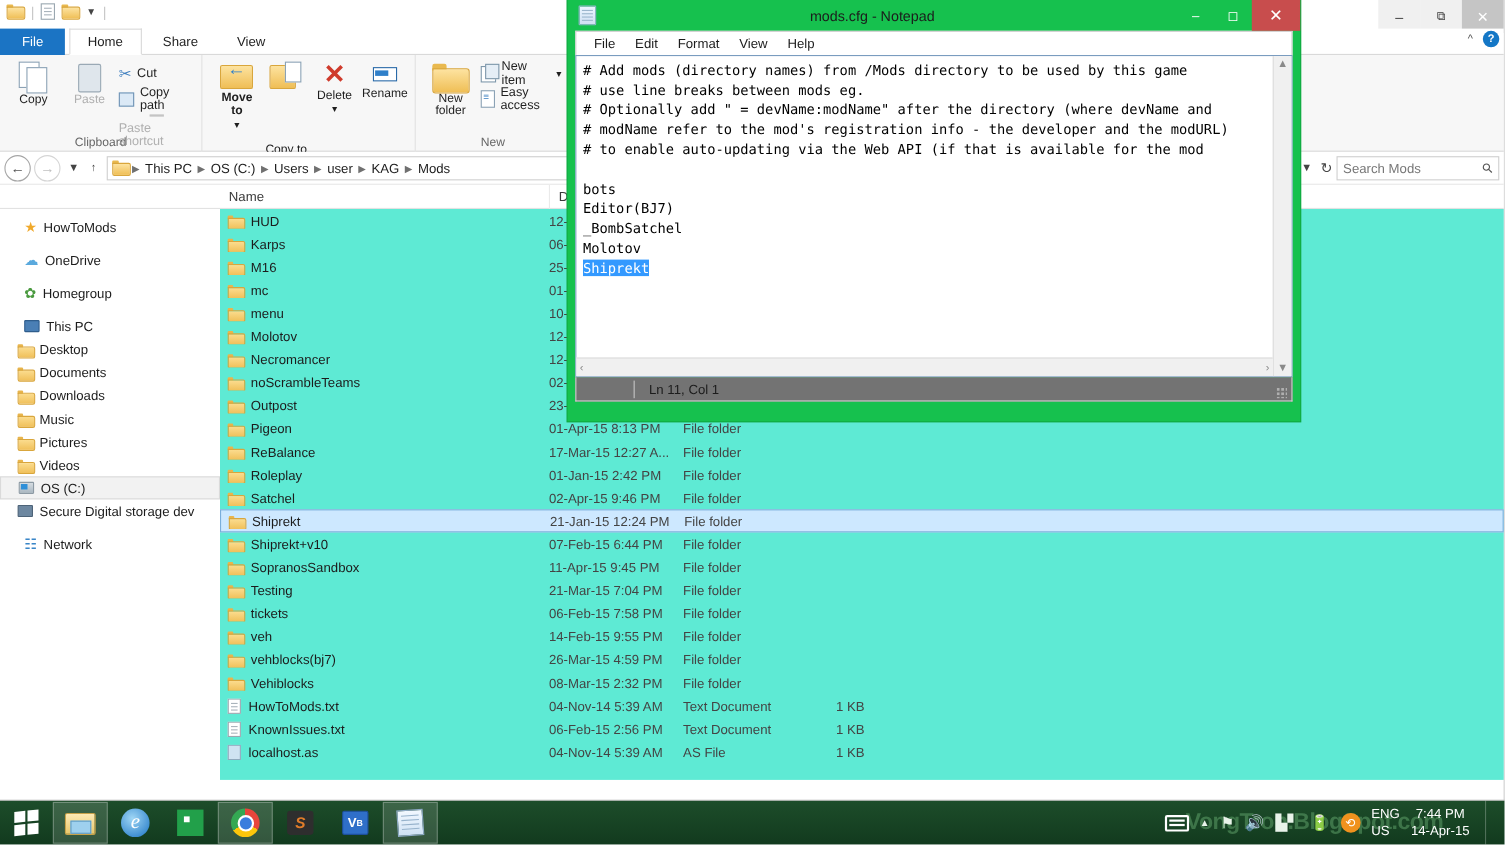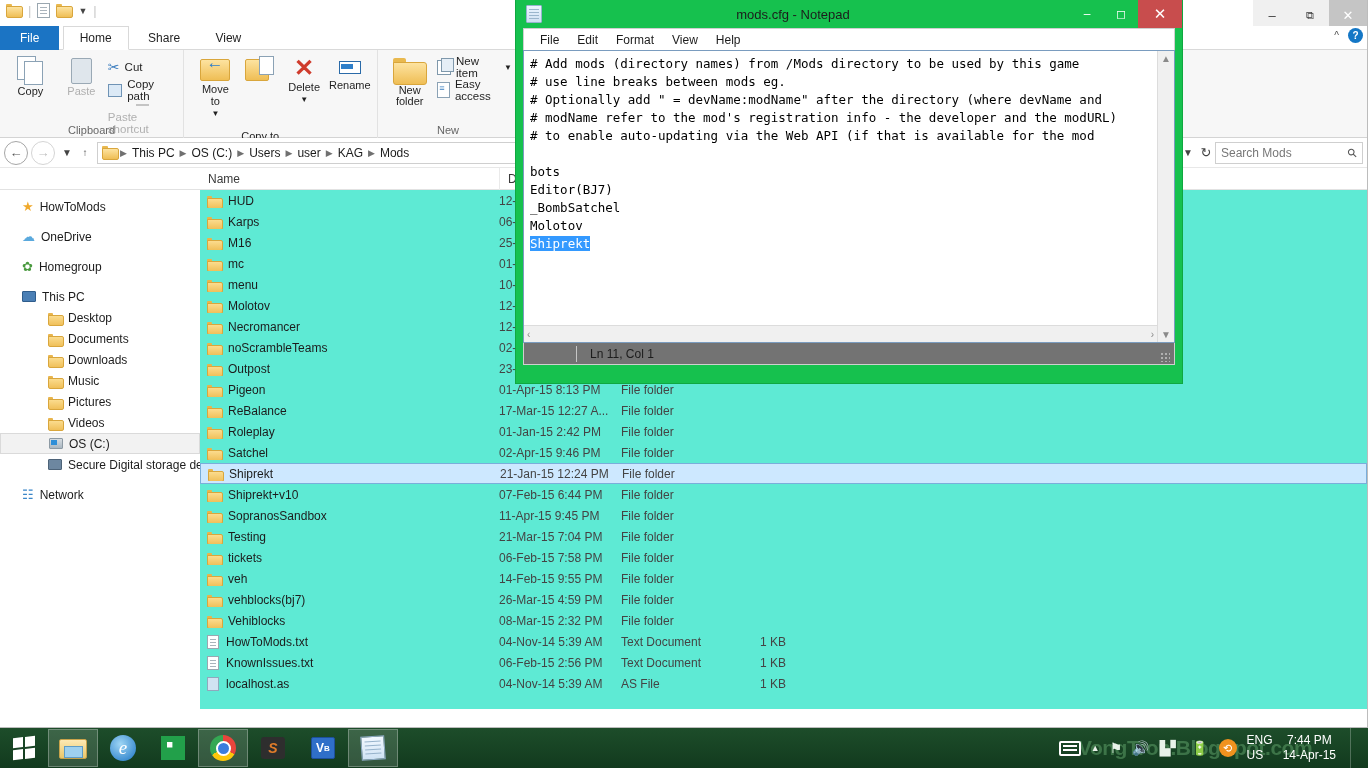--- a/index.html
+++ b/index.html
@@ -51,21 +51,21 @@
   .searchbox { width:148px; height:22px; border:1px solid #cfcfcf; display:flex; align-items:center; padding:0 5px; font-size:12px; color:#777; justify-content:space-between; }
 
   
   .colhdr { display:flex; height:22px; align-items:center; background:#fff; border-bottom:1px solid #e2e2e2; font-size:12px; color:#3a3a3a; padding-left:200px; }
   .ch { padding-left:8px; border-left:1px solid #eaeaea; height:22px; line-height:22px; overflow:hidden; white-space:nowrap; }
 
   
   .content { position:relative; display:flex; height:519px; }
   .navpane { width:200px; background:#fff; padding-top:6px; font-size:12px; color:#1c1c1c; position:relative; }
   .npitem { height:21px; display:flex; align-items:center; gap:6px; padding-left:22px; white-space:nowrap; }
-  .npitem.child { padding-left:48px; }
+  .npitem.child { padding-left:16px; }
   .npitem.sel { background:#f2f2f2; border:1px solid #dadada; height:21px; }
   .npgap { height:9px; }
 
   .filelist { flex:1; position:relative; background:#5eead4; font-size:12px; }
   .frow { display:flex; align-items:center; height:21px; color:#1c1c1c; }
   .frow.sel { background:#cde8ff; border:1px solid #7aaedb; }
   .fname { width:299px; display:flex; align-items:center; gap:7px; padding-left:7px; white-space:nowrap; overflow:hidden; }
   .fdate { width:122px; color:#444; white-space:nowrap; }
   .ftype { width:105px; color:#444; white-space:nowrap; }
   .fsize { width:60px; color:#444; text-align:right; white-space:nowrap; }
@@ -234,21 +234,21 @@
               <span style="width:13px;height:14px;background:#f0f0f0;border:1px solid #c4c4c4;display:inline-block;"></span>
               <span>Paste shortcut</span>
             </div>
           </div>
         </div>
         <div class="rgroup-label">Clipboard</div>
       </div>
 
       <div class="rgroup" style="width:194px;">
         <div class="rgroup-body" style="gap:6px;padding-left:6px;">
-          <div class="bigbtn" style="width:44px;">
+          <div class="bigbtn" style="width:44px;font-weight:bold;">
             <span class="moveto-ico"></span>
             <span>Move to</span>
             <span style="font-size:8px;">▼</span>
           </div>
           <div class="bigbtn" style="width:44px;gap:48px;">
             <span class="copyto-ico"></span>
             <span>Copy to</span>
             <span style="font-size:8px;">▼</span>
           </div>
           <div class="bigbtn" style="width:42px;">

